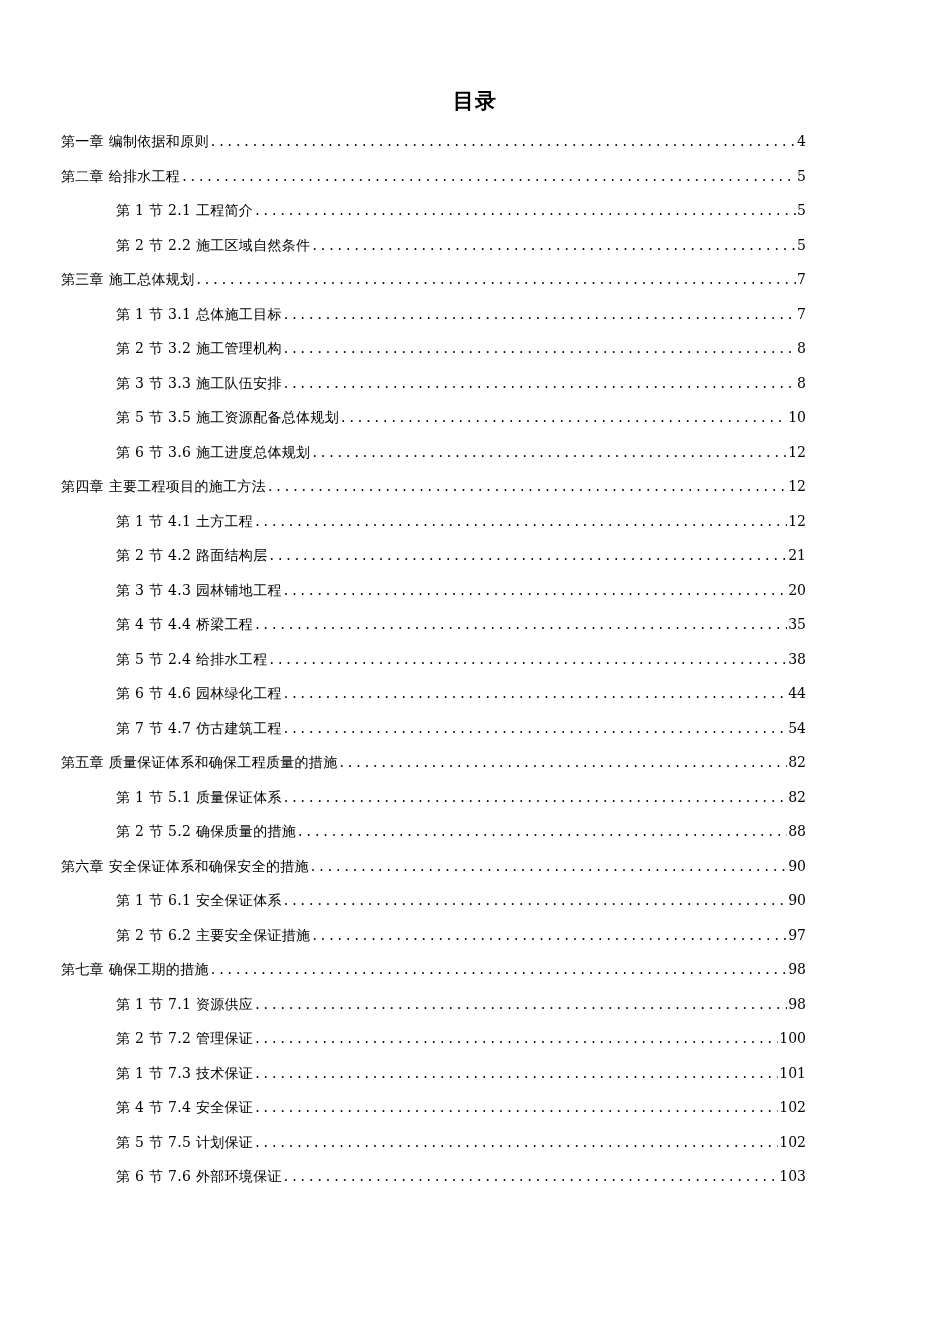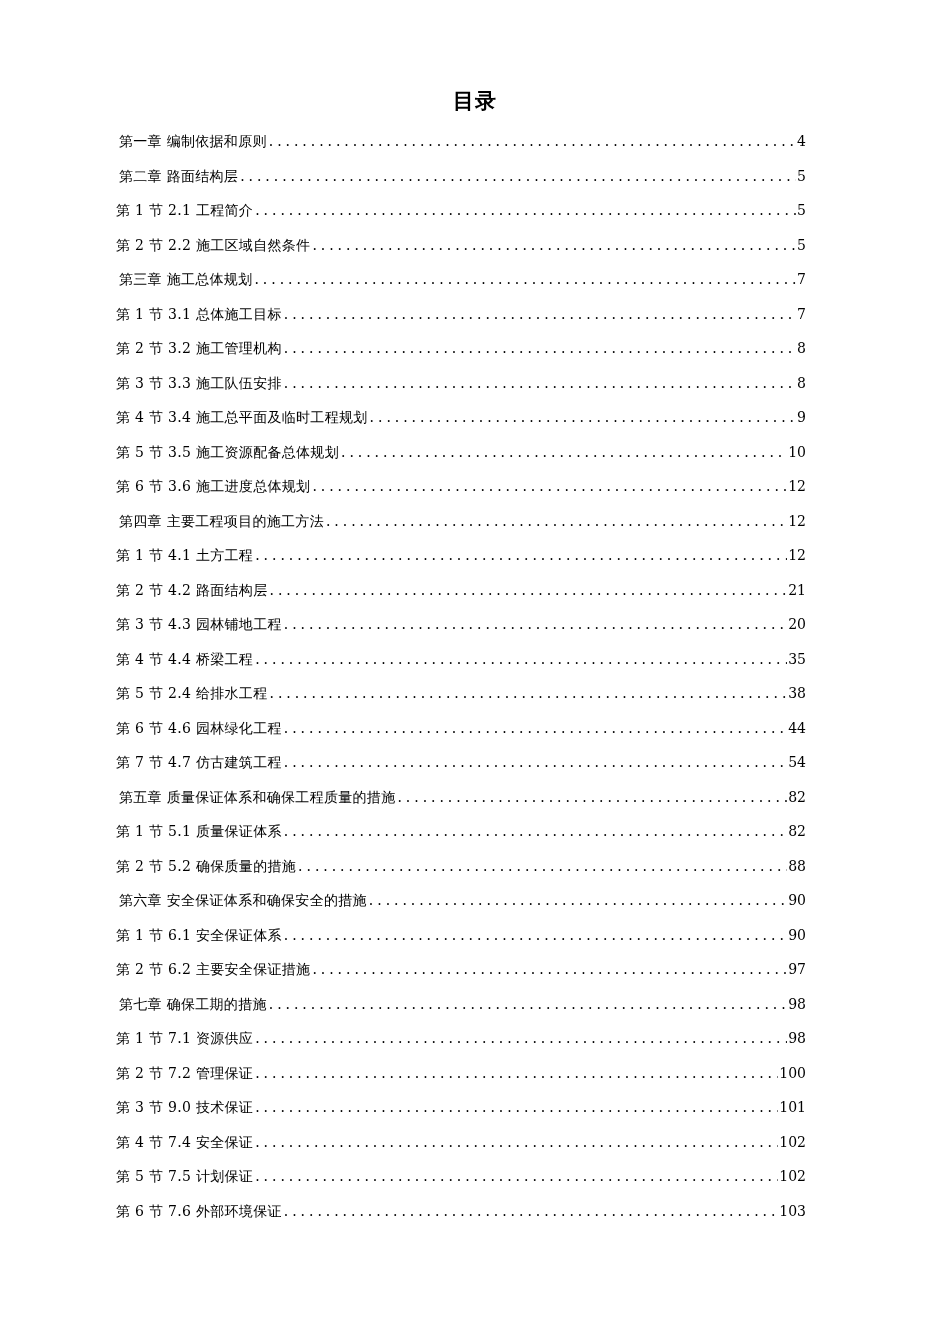--- a/index.html
+++ b/index.html
@@ -45,21 +45,21 @@
     }
     .toc-row {
       position: relative;
       height: 34.5px;
       display: flex;
       align-items: center;
       font-size: 14px;
       line-height: 20px;
       white-space: nowrap;
     }
-    .toc-row.chapter { padding-left: 119px; }
+    .toc-row.chapter { padding-left: 61px; }
     .toc-row.section { padding-left: 116px; }
     .toc-row .label {
       flex: 0 0 auto;
       background: #fff;
       padding-right: 1px;
       letter-spacing: 0.3px;
     }
     .toc-row .leader {
       flex: 1 1 auto;
       overflow: hidden;
@@ -91,21 +91,21 @@
 <div class="page">
   <div class="toc-title">目录</div>
 
   <ul class="toc-list">
     <li class="toc-row chapter">
         <span class="label">第一章 编制依据和原则</span>
         <span class="leader"></span>
         <span class="page-num">4</span>
       </li>
     <li class="toc-row chapter">
-        <span class="label">第二章 路面结构层</span>
+        <span class="label">第二章 给排水工程</span>
         <span class="leader"></span>
         <span class="page-num">5</span>
       </li>
     <li class="toc-row section">
         <span class="label">第 1 节 2.1 工程简介</span>
         <span class="leader"></span>
         <span class="page-num">5</span>
       </li>
     <li class="toc-row section">
         <span class="label">第 2 节 2.2 施工区域自然条件</span>
@@ -126,25 +126,20 @@
         <span class="label">第 2 节 3.2 施工管理机构</span>
         <span class="leader"></span>
         <span class="page-num">8</span>
       </li>
     <li class="toc-row section">
         <span class="label">第 3 节 3.3 施工队伍安排</span>
         <span class="leader"></span>
         <span class="page-num">8</span>
       </li>
     <li class="toc-row section">
-        <span class="label">第 4 节 3.4 施工总平面及临时工程规划</span>
-        <span class="leader"></span>
-        <span class="page-num">9</span>
-      </li>
-    <li class="toc-row section">
         <span class="label">第 5 节 3.5 施工资源配备总体规划</span>
         <span class="leader"></span>
         <span class="page-num">10</span>
       </li>
     <li class="toc-row section">
         <span class="label">第 6 节 3.6 施工进度总体规划</span>
         <span class="leader"></span>
         <span class="page-num">12</span>
       </li>
     <li class="toc-row chapter">
@@ -226,21 +221,21 @@
         <span class="label">第 1 节 7.1 资源供应</span>
         <span class="leader"></span>
         <span class="page-num">98</span>
       </li>
     <li class="toc-row section">
         <span class="label">第 2 节 7.2 管理保证</span>
         <span class="leader"></span>
         <span class="page-num">100</span>
       </li>
     <li class="toc-row section">
-        <span class="label">第 3 节 9.0 技术保证</span>
+        <span class="label">第 1 节 7.3 技术保证</span>
         <span class="leader"></span>
         <span class="page-num">101</span>
       </li>
     <li class="toc-row section">
         <span class="label">第 4 节 7.4 安全保证</span>
         <span class="leader"></span>
         <span class="page-num">102</span>
       </li>
     <li class="toc-row section">
         <span class="label">第 5 节 7.5 计划保证</span>

